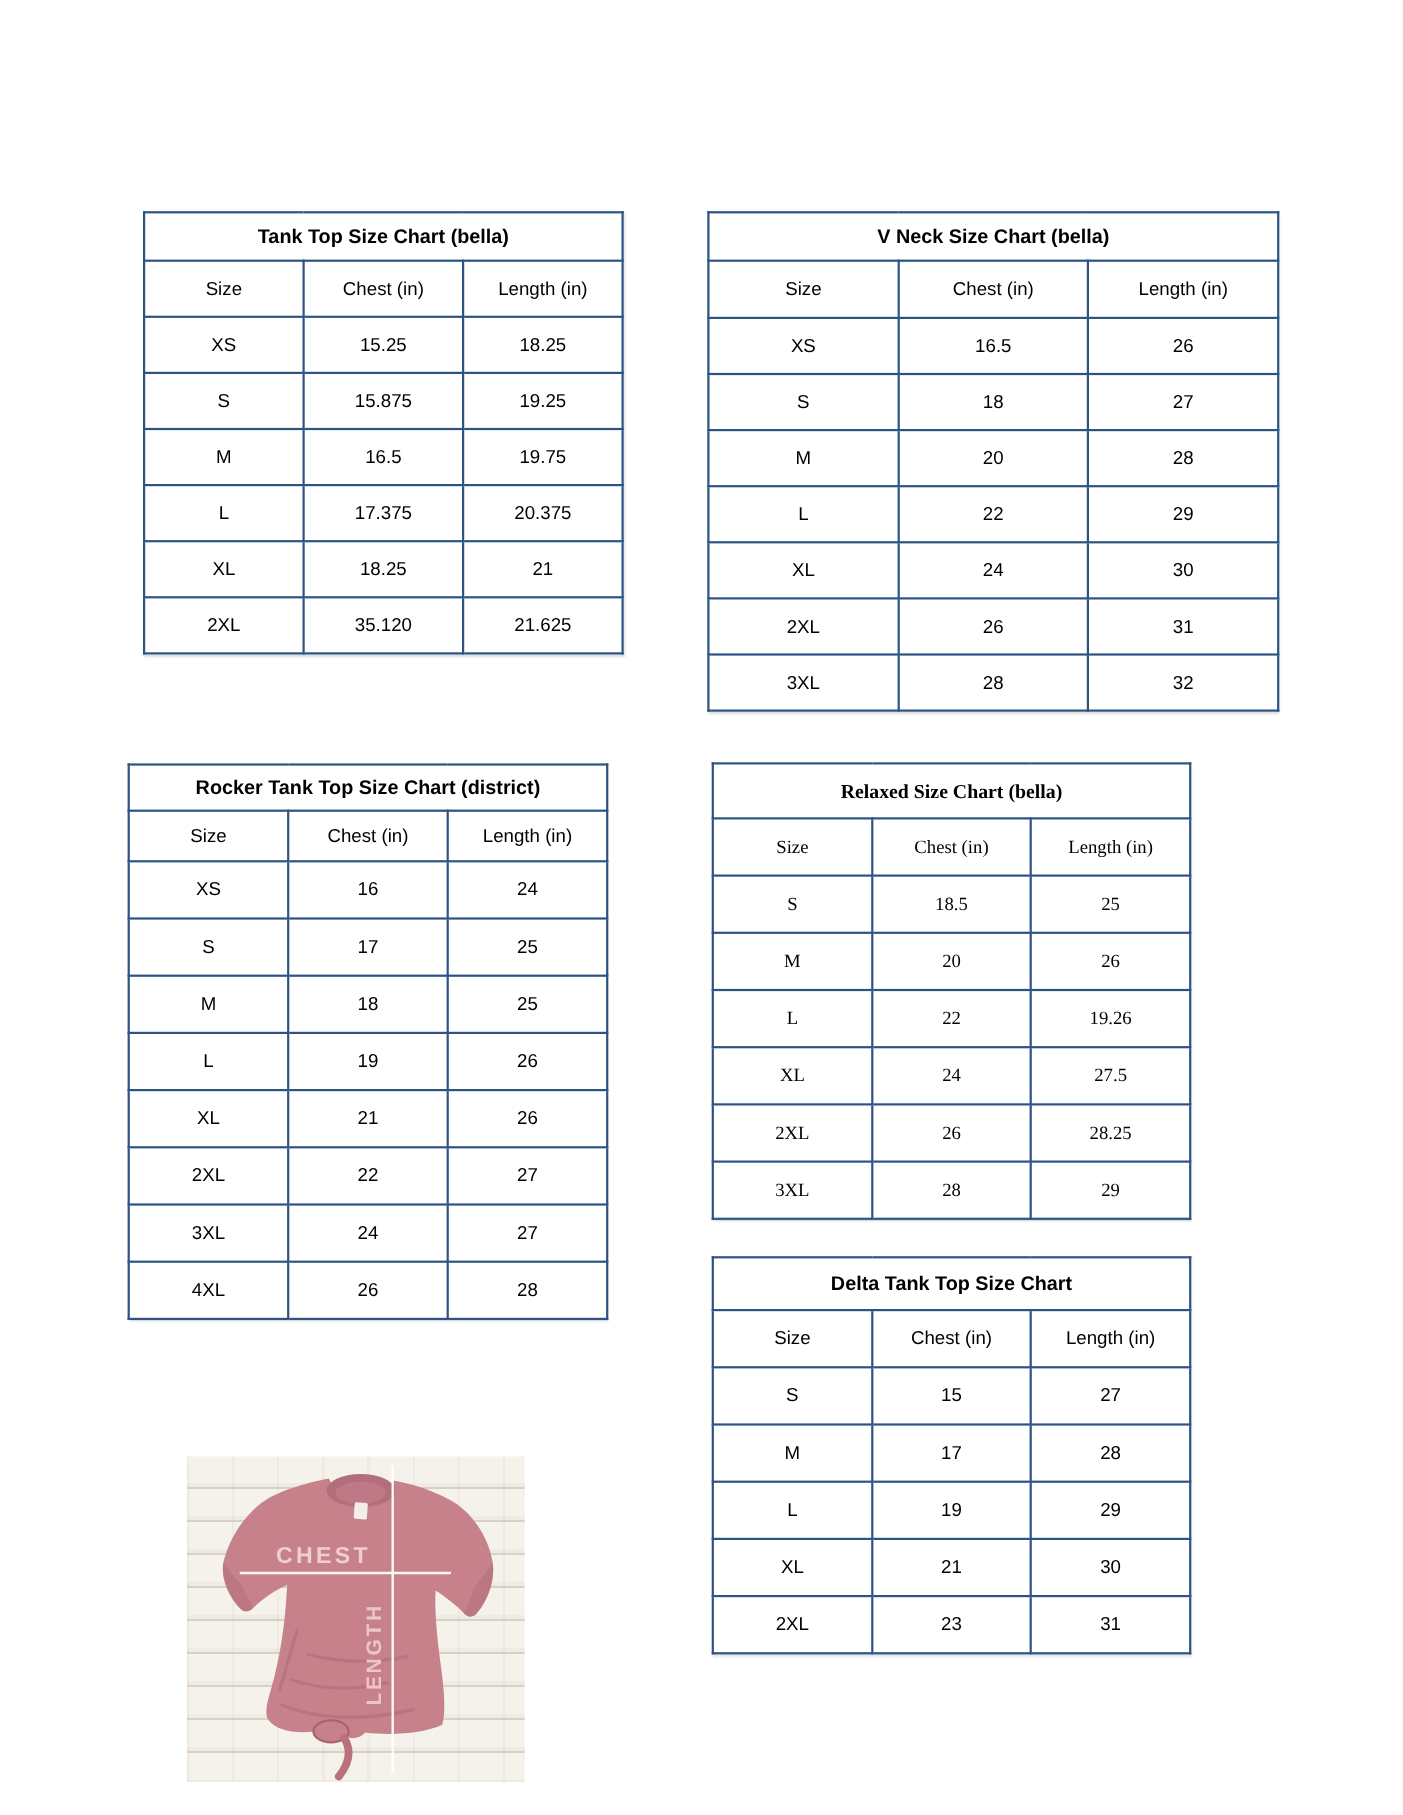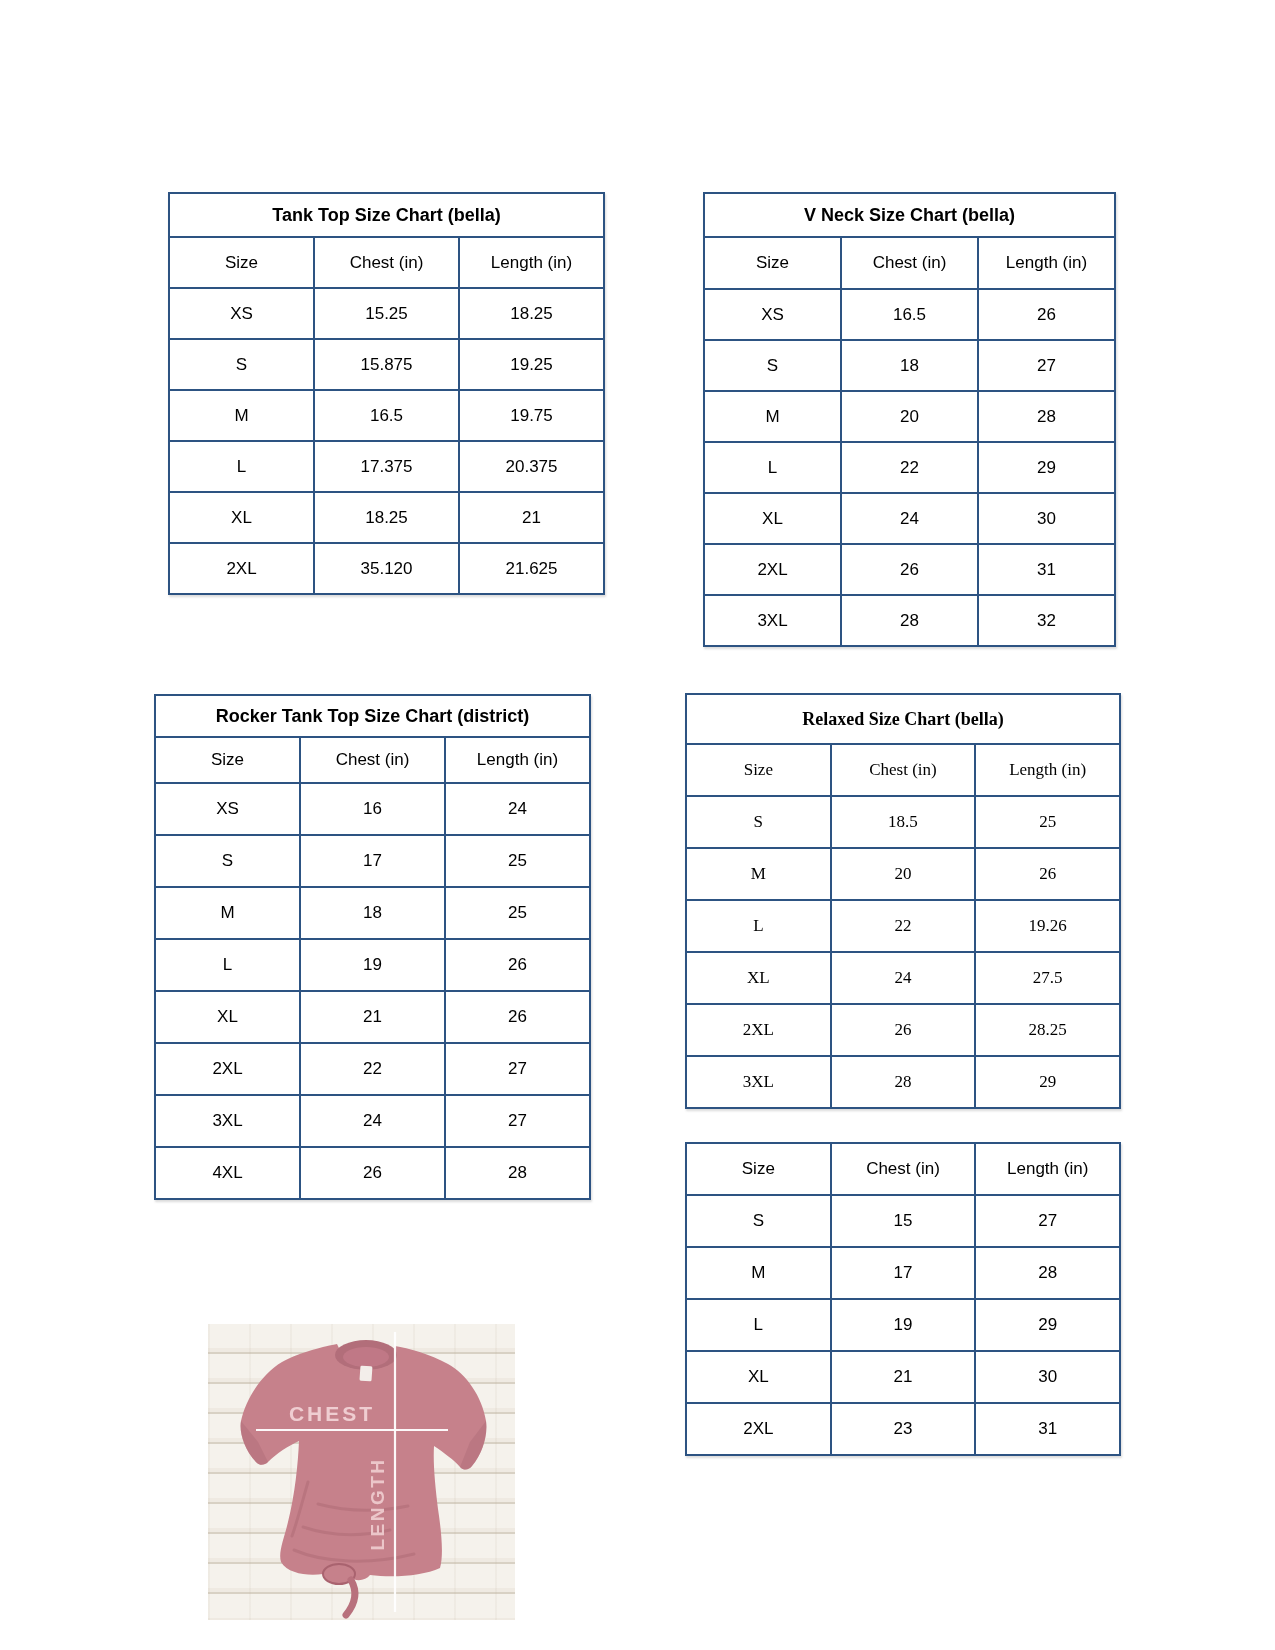--- a/index.html
+++ b/index.html
@@ -1,38 +1,38 @@
 <!DOCTYPE html>
 <html><head>
 <meta charset="utf-8">
 <style>
   * { margin:0; padding:0; box-sizing:border-box; }
   html,body { background:#ffffff; }
   body {
     width:1275px; height:1650px; position:relative; overflow:hidden;
     font-family:"Liberation Sans", sans-serif; color:#000;
   }
-  .page { position:absolute; inset:0; background:#fff;margin-left:38px; }
+  .page { position:absolute; inset:0; background:#fff; }
 
   .tblwrap { position:absolute; }
   .tblwrap table {
     width:100%; border-collapse:collapse; table-layout:fixed; background:#fff;
     box-shadow:1px 2px 2px rgba(130,130,130,.28);
   }
   .tblwrap th, .tblwrap td {
     border:2px solid #2d5382;
     text-align:center; vertical-align:middle;
     font-size:17px; font-weight:normal; color:#000; padding:0 4px;
   }
   .tblwrap tr.title-row th { font-weight:bold; font-size:18px; height:var(--th,44px); }
   .tblwrap tr.head-row  th { height:var(--hh,51px); }
   .tblwrap tbody tr        { height:var(--rh,51px); }
 
   #t0 { left:130px; top:192px;  width:437px; --th:44px; --hh:51px; --rh:51px; }
-  #t1 { left:665px; top:192px;  width:413px; --th:44px; --hh:52px; --rh:51px; }
+  #t1 { left:643px; top:192px;  width:520px; --th:44px; --hh:52px; --rh:51px; }
   #t2 { left:116px; top:694px;  width:437px; --th:42px; --hh:46px; --rh:52px; }
   #t3 { left:647px; top:693px;  width:436px;font-family:Liberation Serif, serif; --th:50px; --hh:52px; --rh:52px; }
   #t4 { left:647px; top:1142px; width:436px; --th:48px; --hh:52px; --rh:52px; }
 
   .photo {
     position:absolute; left:170px; top:1324px; width:307px; height:296px;
     background:
       repeating-linear-gradient(90deg, rgba(185,172,152,.10) 0 2px, rgba(0,0,0,0) 2px 41px),
       repeating-linear-gradient(180deg, #f5f2ec 0 24px, #efeae2 24px 28px, #d8d1c4 28px 30px);
     overflow:hidden;
@@ -271,20 +271,23 @@
             <td>28</td>
             <td>29</td>
           </tr>
         </tbody>
     </table>
   </section>
 
   <section class="tblwrap" id="t4">
     <table>
       <thead>
+        <tr class="title-row">
+            <th colspan="3">Delta Tank Top Size Chart</th>
+          </tr>
         <tr class="head-row">
           <th>Size</th>
           <th>Chest (in)</th>
           <th>Length (in)</th>
         </tr>
       </thead>
       <tbody>
 
           <tr>
             <td>S</td>

